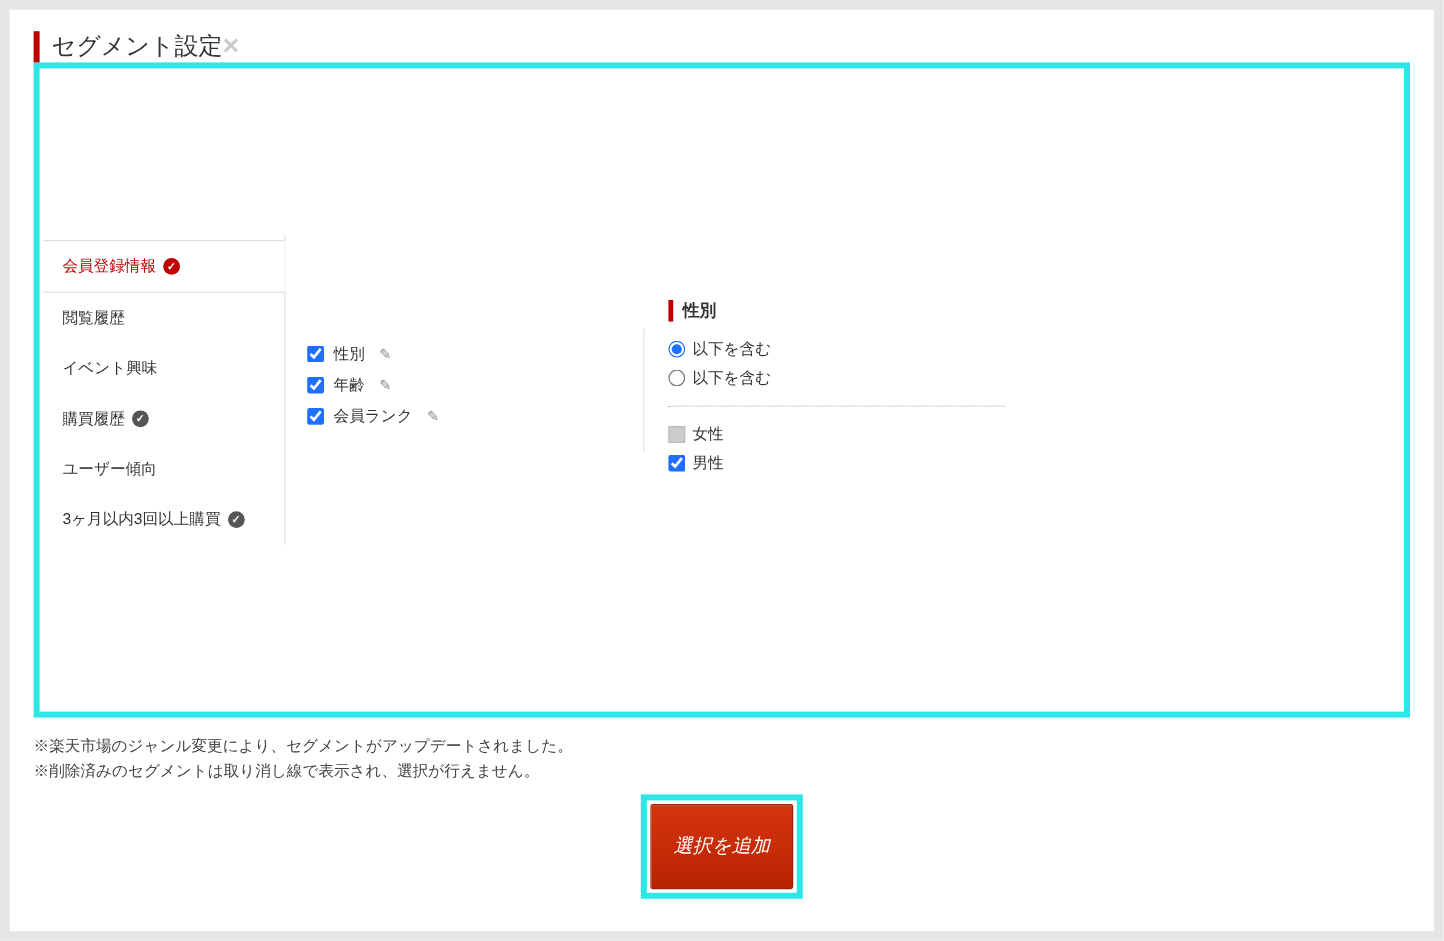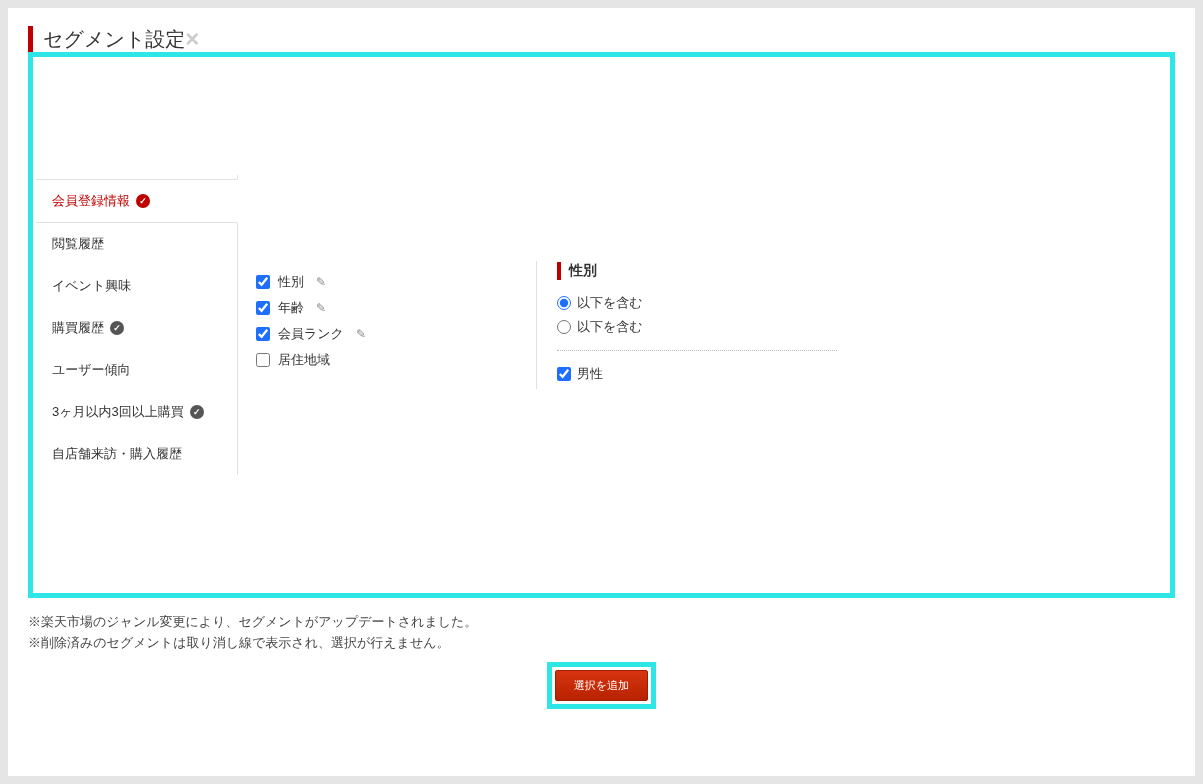--- a/index.html
+++ b/index.html
@@ -189,24 +189,25 @@
     .highlight-button-wrap {
       display: inline-block;
       border: 5px solid #2ee6e6;
       padding: 3px;
     }
     .primary-button {
       background: #bf2600;
       background: linear-gradient(#d63510, #b82200);
       color: #fff;
       border: 1px solid #a01d00;
-      padding: 7px 18px;
-      font-size: 11px;
+      padding: 24px 18px;
+      font-size: 16px;
       cursor: pointer;
       border-radius: 2px;
+      font-style: italic;
     }
   </style>
 </head>
 <body>
 
 <div class="modal">
   <div class="modal-header">
     <h2 class="modal-title">セグメント設定</h2>
     <span class="close-icon">×</span>
   </div>
@@ -229,61 +230,58 @@
           <span>購買履歴</span>
           <span class="check-badge dark"></span>
         </div>
         <div class="sidebar-item">
           <span>ユーザー傾向</span>
         </div>
         <div class="sidebar-item">
           <span>3ヶ月以内3回以上購買</span>
           <span class="check-badge dark"></span>
         </div>
-        <div class="sidebar-item">
-          <span>自店舗来訪・購入履歴</span>
-        </div>
       </div>
 
       <div class="middle-panel">
         <div class="attr-row">
           <input type="checkbox" checked="" style="">
           <span>性別</span>
           <span class="pencil-icon">✎</span>
         </div>
         <div class="attr-row">
           <input type="checkbox" checked="" style="">
           <span>年齢</span>
           <span class="pencil-icon">✎</span>
         </div>
         <div class="attr-row">
           <input type="checkbox" checked="" style="">
           <span>会員ランク</span>
           <span class="pencil-icon">✎</span>
-        </div>
-        <div class="attr-row">
-          <input type="checkbox" style="">
-          <span>居住地域</span>
         </div>
       </div>
 
       <div class="right-panel">
         <div class="section-title">性別</div>
 
         <div class="radio-row">
           <input type="radio" name="inc" checked="" style="">
           <span>以下を含む</span>
         </div>
         <div class="radio-row">
           <input type="radio" name="inc" style="">
           <span>以下を含む</span>
         </div>
 
         <hr class="dotted-divider">
 
+        <div class="check-row">
+          <span class="check-disabled"></span>
+          <span>女性</span>
+        </div>
         <div class="check-row">
           <input type="checkbox" checked="" style="">
           <span>男性</span>
         </div>
       </div>
 
     </div>
   </div>
 
   <div class="notes">

